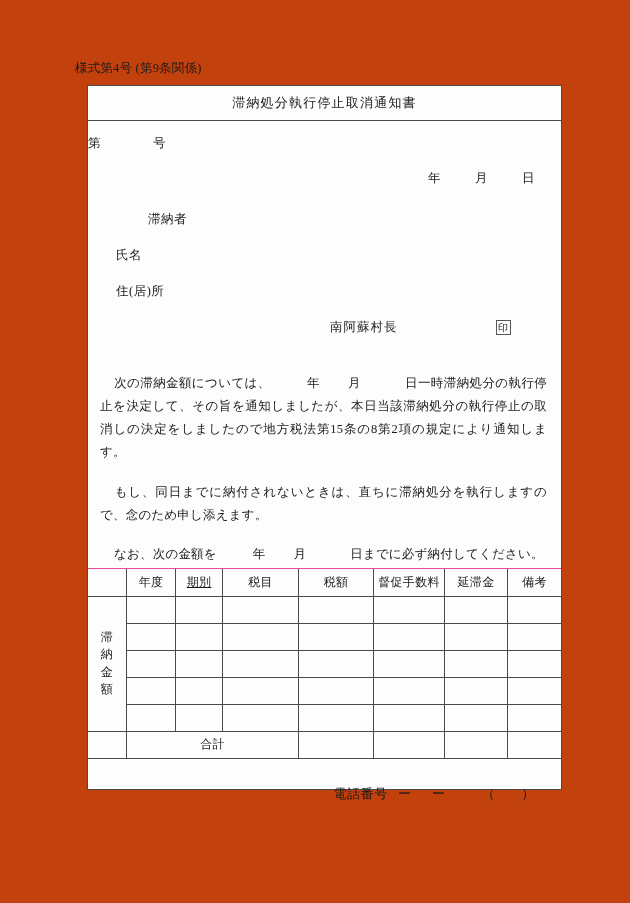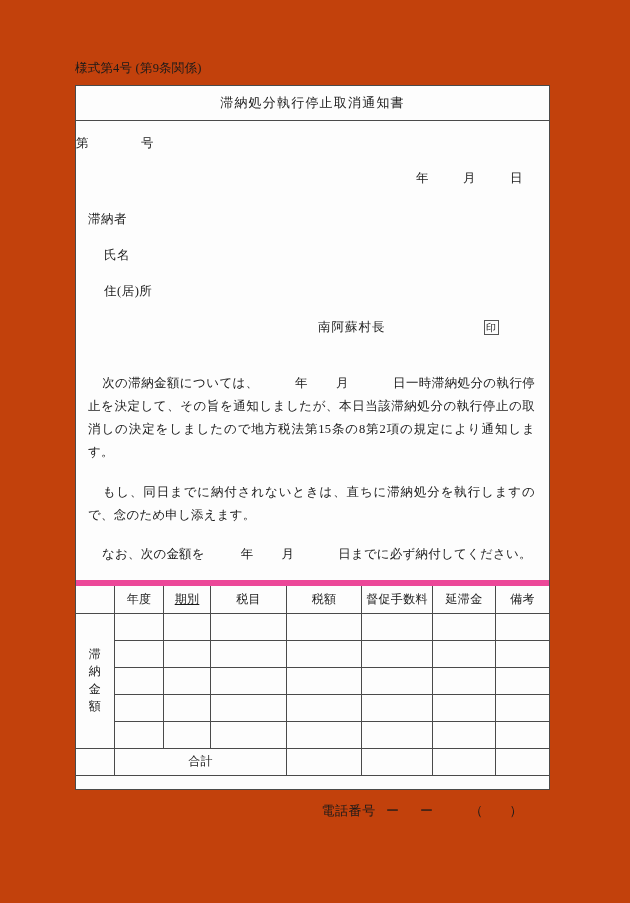--- a/index.html
+++ b/index.html
@@ -30,21 +30,21 @@
     left: 75px;
     top: 60px;
     font-size: 12.5px;
     letter-spacing: 0.2px;
     white-space: nowrap;
   }
 
   
   .frame {
     position: absolute;
-    left: 75px;
+    left: 87px;
     top: 85px;
     width: 475px;
     height: 705px;
     border: 1px solid #4a4a4a;
     box-sizing: border-box;
     background: #fdfdfd;
   }
 
   
   .title-band {
@@ -82,21 +82,21 @@
     letter-spacing: 0.5px;
   }
   .dateline .gap { display: inline-block; width: 34px; }
 
   
   .addressee {
     margin-top: 24px;
     padding-left: 12px;
     font-size: 12.5px;
   }
-  .addressee .who { margin-bottom: 19px; letter-spacing: 0.5px; }
+  .addressee .who { margin-bottom: 19px; letter-spacing: 0.5px; margin-left: 48px; }
   .addressee .fld { margin-left: 16px; margin-bottom: 19px; letter-spacing: 0.5px; }
 
   
   .issuer-row {
     margin-top: 4px;
     display: flex;
     align-items: center;
     font-size: 12.5px;
     padding-left: 12px;
   }
@@ -126,22 +126,22 @@
   .para.p1 { margin-top: 36px; }
   .para.p2 { margin-top: 16px; }
   .para.p3 { margin-top: 16px; }
   .indent { display: inline-block; width: 14px; }
   .blank-m { display: inline-block; width: 36px; }
   .blank-s { display: inline-block; width: 28px; }
   .blank-l { display: inline-block; width: 44px; }
 
   
   .tbl-wrap {
-    margin-top: 14px;
-    border-top: 6px solid #ec4899;
+    margin-top: 2px;
+    border-top: 1px solid #ec4899;
     border-bottom: 1px solid #4a4a4a;
   }
   table.amt {
     width: 100%;
     border-collapse: collapse;
     font-size: 12px;
     table-layout: fixed;
   }
   table.amt th, table.amt td {
     border: 1px solid #4a4a4a;

